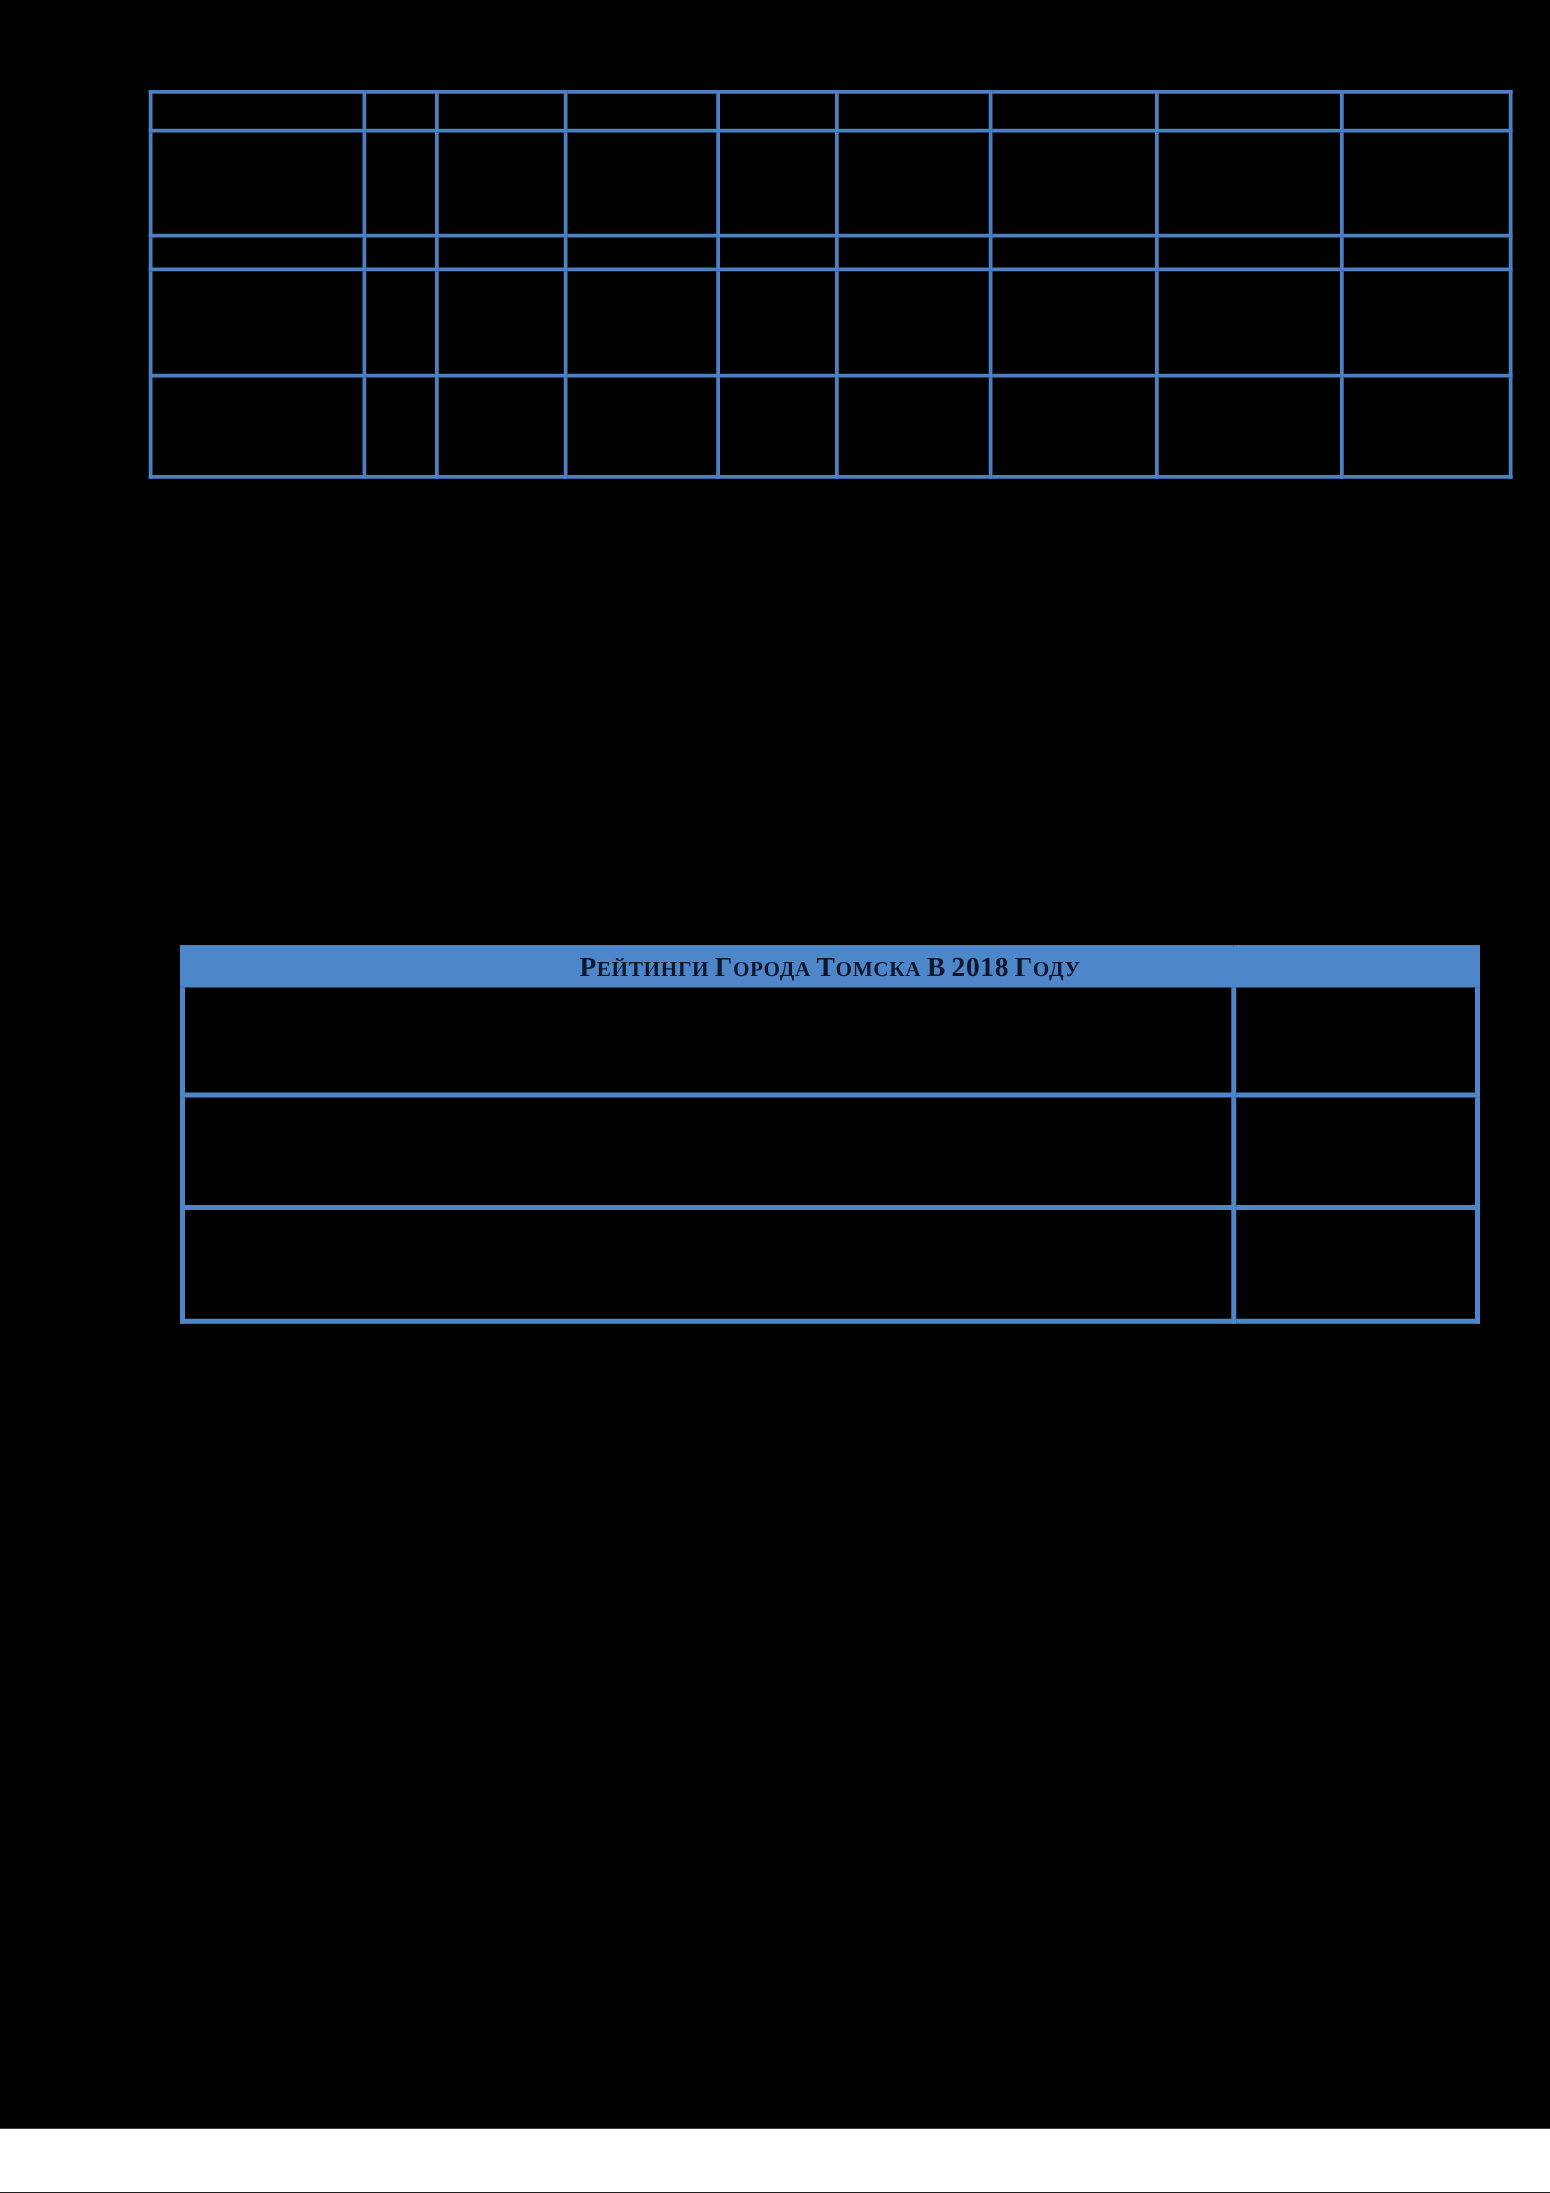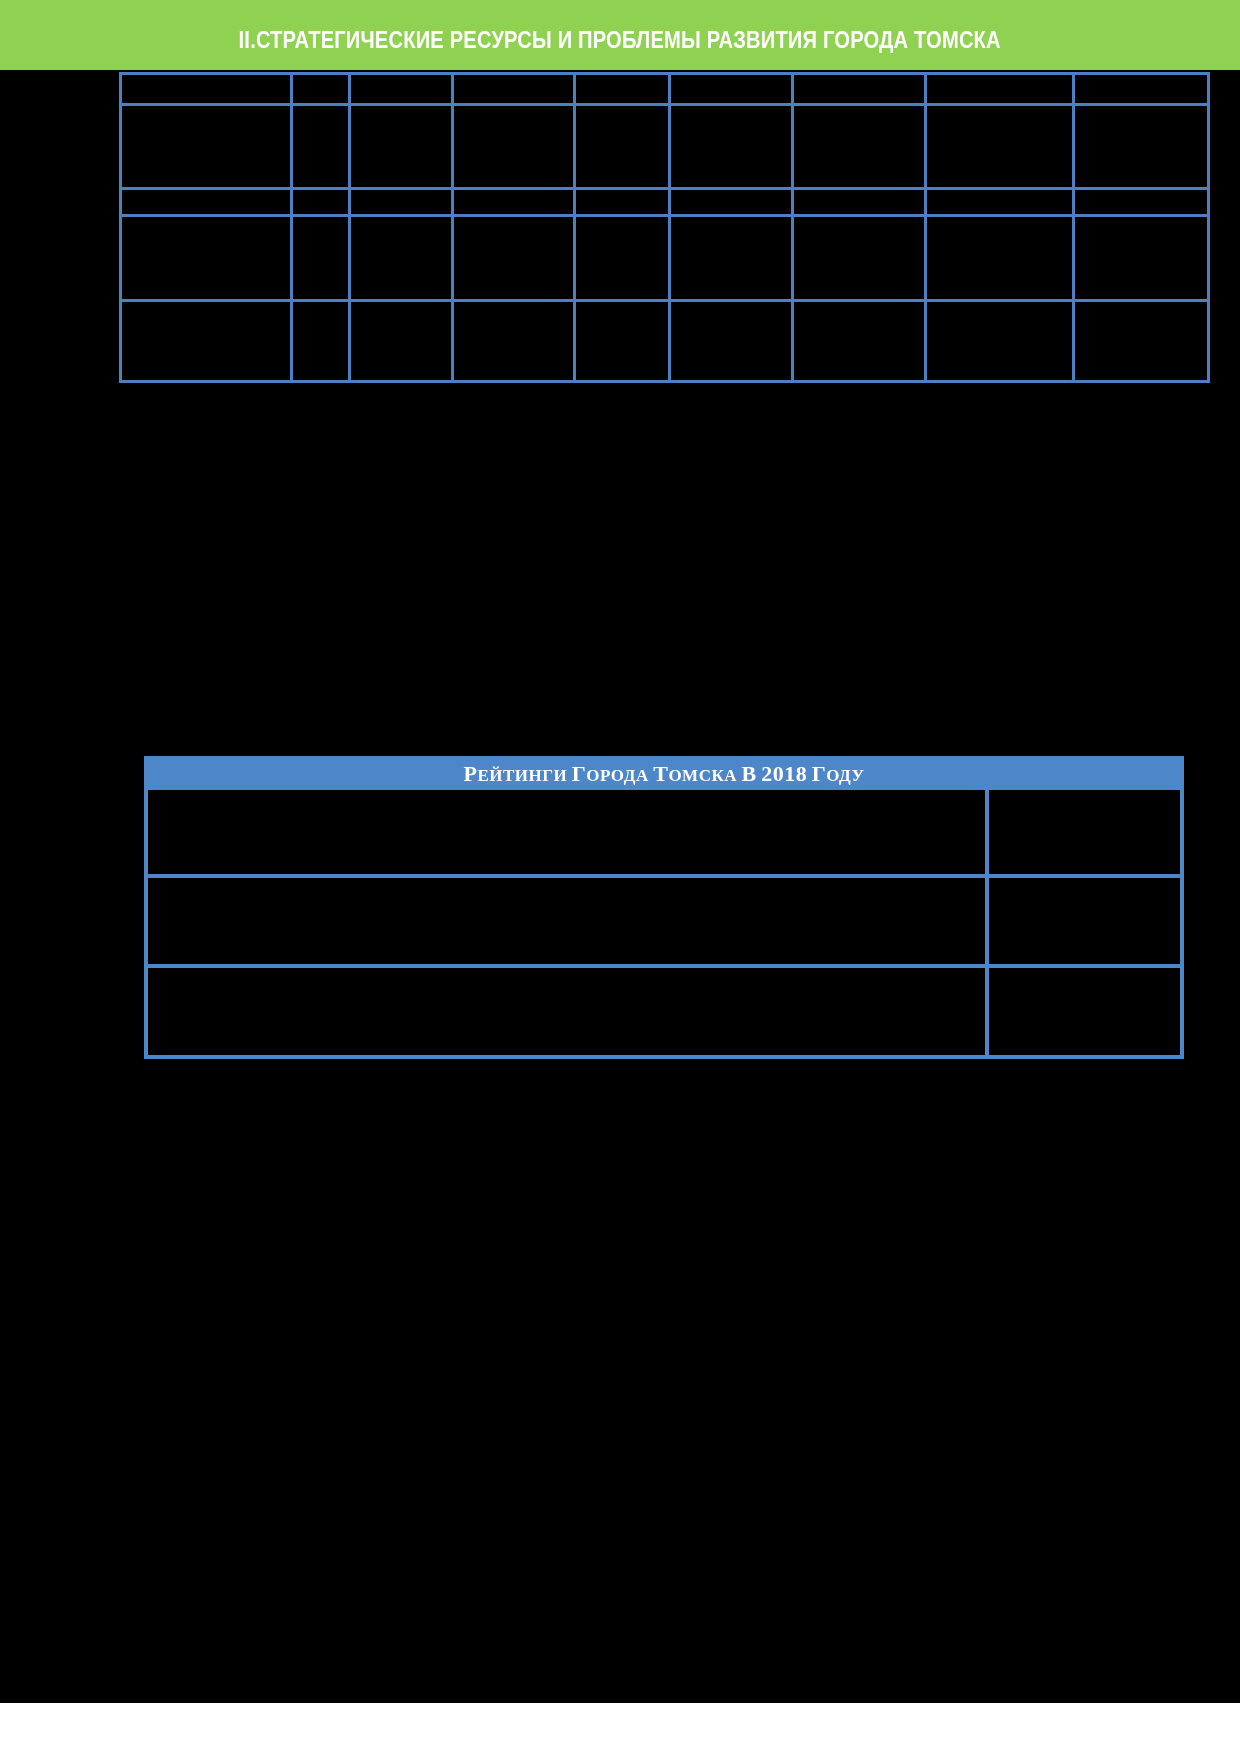--- a/index.html
+++ b/index.html
@@ -26,38 +26,35 @@
   
   table.t2{
     position:absolute;left:144px;top:756px;width:1036px;
     border-collapse:collapse;table-layout:fixed;background:transparent;
   }
   table.t2 th,table.t2 td{border:4px solid #4e86ca;padding:0;background:transparent;}
   table.t2 th{
     background:#4e86ca;height:26px;vertical-align:middle;text-align:center;
   }
   .t2-title{
-    font-family:"Liberation Serif",serif;color:#ffffff;
+    font-family:"Liberation Serif",serif;color:#0f172a;
     letter-spacing:0.5px;white-space:nowrap;line-height:1;padding-top:2px;
   }
   .t2-title .sc-big{font-size:22px;}
   .t2-title .sc-small{font-size:17px;}
   
   .footer-strip{
     position:absolute;left:0;top:1703px;width:1240px;height:51px;background:#ffffff;
   }
 </style>
 </head>
 <body>
 
 <div class="page">
 
-  <div class="banner">
-    <div class="banner-title">II.СТРАТЕГИЧЕСКИЕ РЕСУРСЫ И ПРОБЛЕМЫ РАЗВИТИЯ ГОРОДА ТОМСКА</div>
-  </div>
 
   <table class="t1">
     <colgroup>
       <col style="width:171px">
         <col style="width:58px">
         <col style="width:103px">
       <col style="width:122px">
         <col style="width:95px">
         <col style="width:123px">
       <col style="width:133px">

